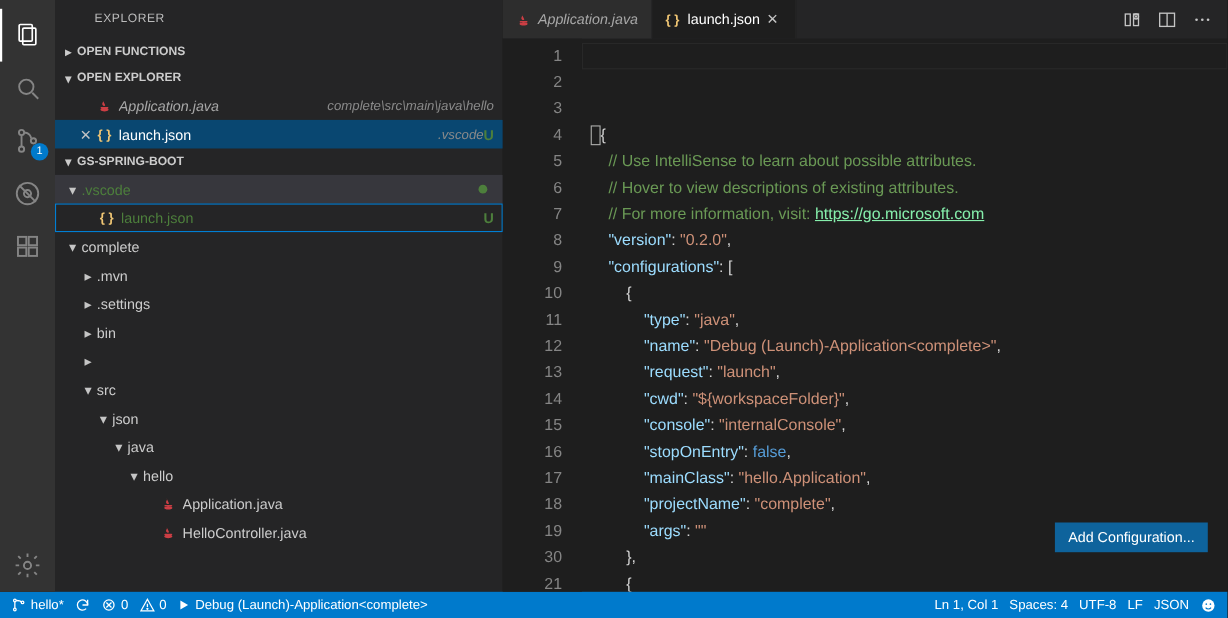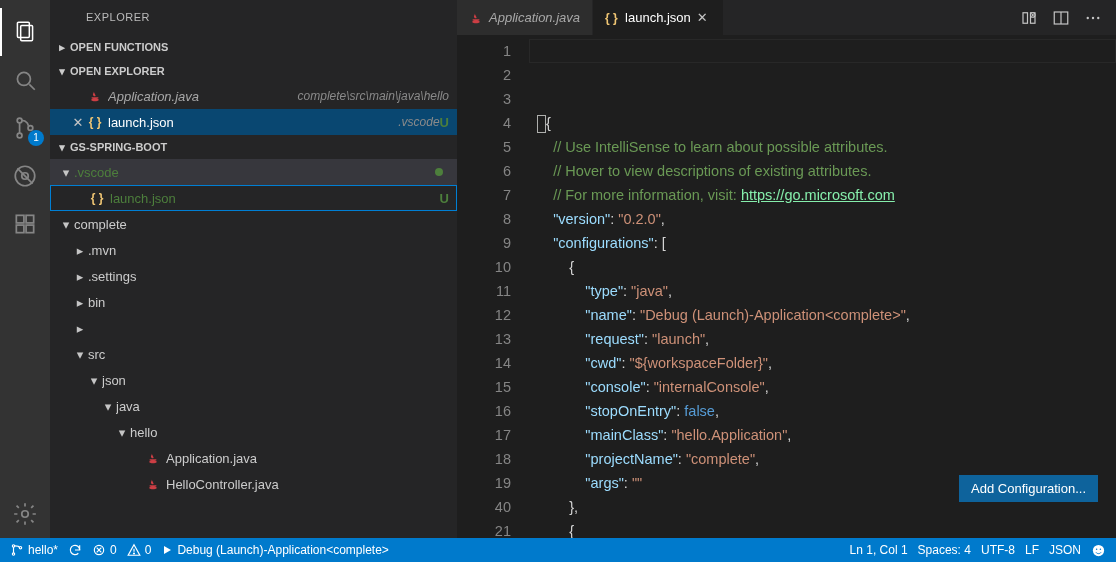--- a/index.html
+++ b/index.html
@@ -283,21 +283,21 @@
           <div>10</div>
           <div>11</div>
           <div>12</div>
           <div>13</div>
           <div>14</div>
           <div>15</div>
           <div>16</div>
           <div>17</div>
           <div>18</div>
           <div>19</div>
-          <div>40</div>
+          <div>30</div>
           <div>21</div>
         </div>
       <div class="code" id="code">
         <div class="hl-line"></div>
       <div><span class="cursor-box"></span><span class="tok-brace">{</span></div><div>    <span class="tok-comment">// Use IntelliSense to learn about possible attributes.</span></div><div>    <span class="tok-comment">// Hover to view descriptions of existing attributes.</span></div><div>    <span class="tok-comment">// For more information, visit: </span><span class="tok-link">https://go.microsoft.com</span></div><div>    <span class="tok-key">"version"</span><span class="tok-punct">: </span><span class="tok-str">"0.2.0"</span><span class="tok-punct">,</span></div><div>    <span class="tok-key">"configurations"</span><span class="tok-punct">: [</span></div><div>        <span class="tok-punct">{</span></div><div>            <span class="tok-key">"type"</span><span class="tok-punct">: </span><span class="tok-str">"java"</span><span class="tok-punct">,</span></div><div>            <span class="tok-key">"name"</span><span class="tok-punct">: </span><span class="tok-str">"Debug (Launch)-Application&lt;complete&gt;"</span><span class="tok-punct">,</span></div><div>            <span class="tok-key">"request"</span><span class="tok-punct">: </span><span class="tok-str">"launch"</span><span class="tok-punct">,</span></div><div>            <span class="tok-key">"cwd"</span><span class="tok-punct">: </span><span class="tok-str">"${workspaceFolder}"</span><span class="tok-punct">,</span></div><div>            <span class="tok-key">"console"</span><span class="tok-punct">: </span><span class="tok-str">"internalConsole"</span><span class="tok-punct">,</span></div><div>            <span class="tok-key">"stopOnEntry"</span><span class="tok-punct">: </span><span class="tok-bool">false</span><span class="tok-punct">,</span></div><div>            <span class="tok-key">"mainClass"</span><span class="tok-punct">: </span><span class="tok-str">"hello.Application"</span><span class="tok-punct">,</span></div><div>            <span class="tok-key">"projectName"</span><span class="tok-punct">: </span><span class="tok-str">"complete"</span><span class="tok-punct">,</span></div><div>            <span class="tok-key">"args"</span><span class="tok-punct">: </span><span class="tok-str">""</span></div><div>        <span class="tok-punct">},</span></div><div>        <span class="tok-punct">{</span></div></div>
       <button class="add-config">Add Configuration...</button>
     </div>
   </div>
 </div>
 

